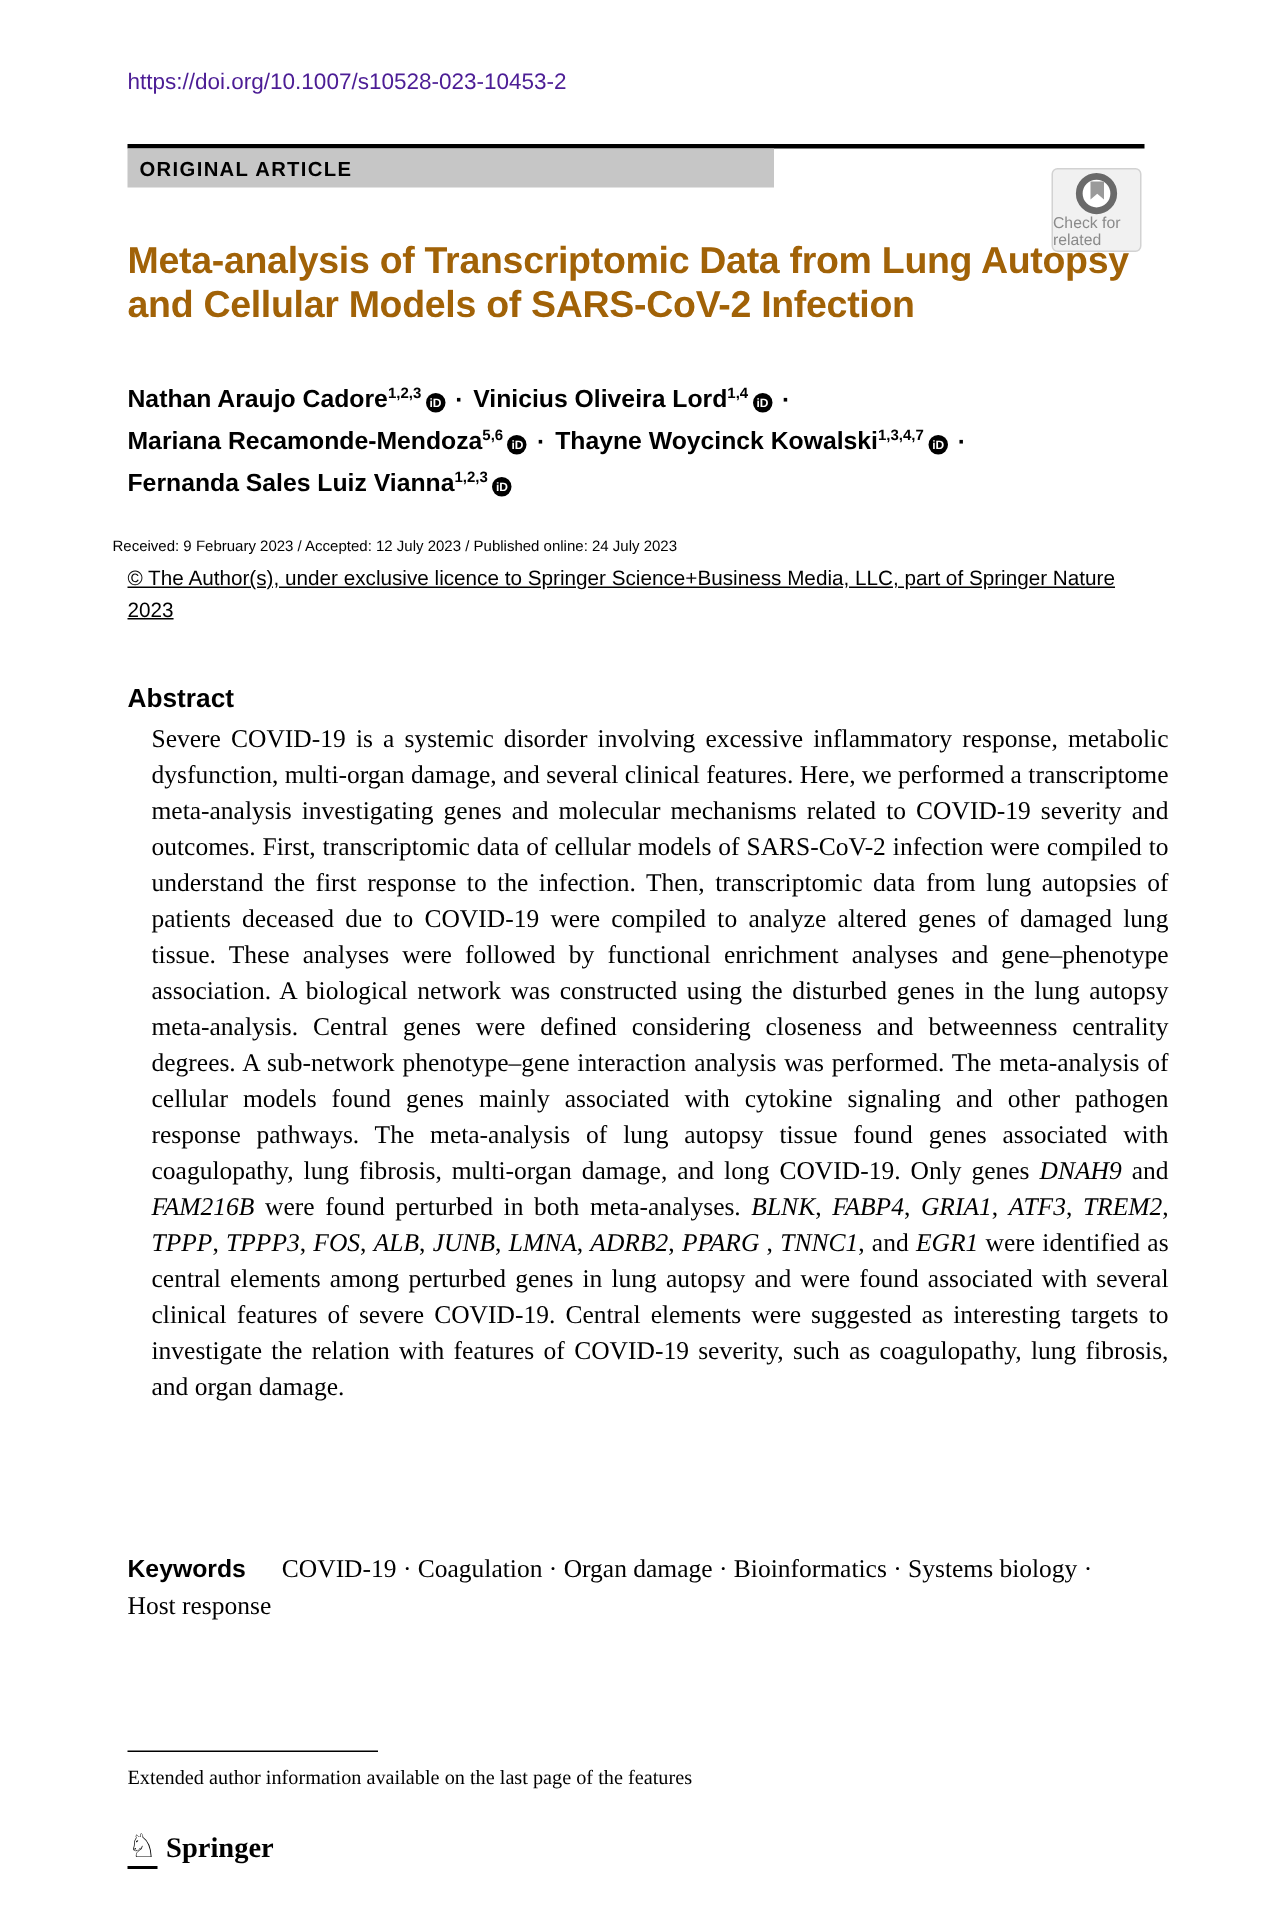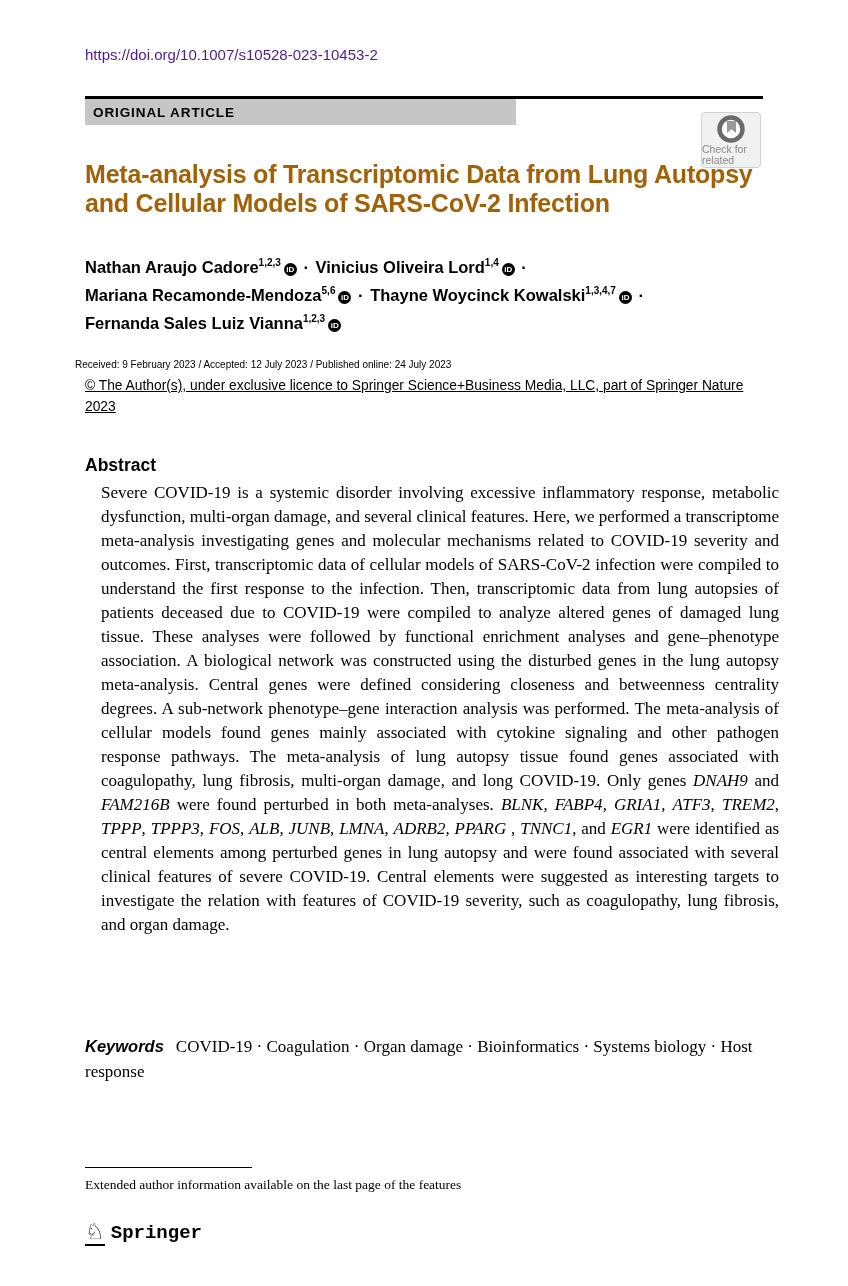--- a/index.html
+++ b/index.html
@@ -60,35 +60,34 @@
   }
   .abstract-body em { font-style:italic; }
 
   
   .keywords {
     left:85px; top:1034px; width:678px;
     font-family:"Liberation Serif", serif; font-size:17px; line-height:24.5px;
   }
   .keywords-label {
     font-family:"Liberation Sans", sans-serif; font-weight:bold; font-size:16.5px;
-    margin-right:12px;
-    font-style:italic;
+    margin-right:24px;
   }
 
   
   .footnote-rule { left:85px; top:1167px; width:167px; border-top:1.5px solid #000; }
   .footnote { left:85px; top:1177px; width:678px; font-family:"Liberation Serif", serif; font-size:13.5px; }
 
   
   .publisher { left:85px; top:1220px; display:flex; align-items:center; gap:6px; }
   .springer-horse {
     font-family:"DejaVu Sans", sans-serif; font-size:22px; line-height:24px;
     border-bottom:2.5px solid #000; display:inline-block;
   }
-  .publisher-name { font-family:Liberation Mono, monospace; font-weight:bold; font-size:19px; }
+  .publisher-name { font-family:Liberation Serif, serif; font-weight:bold; font-size:19px; }
 </style>
 </head>
 <body>
 
 <div class="page">
 
   <div class="abs journal-head">
     <div class="journal-doi">https://doi.org/10.1007/s10528-023-10453-2</div>
   </div>
 

